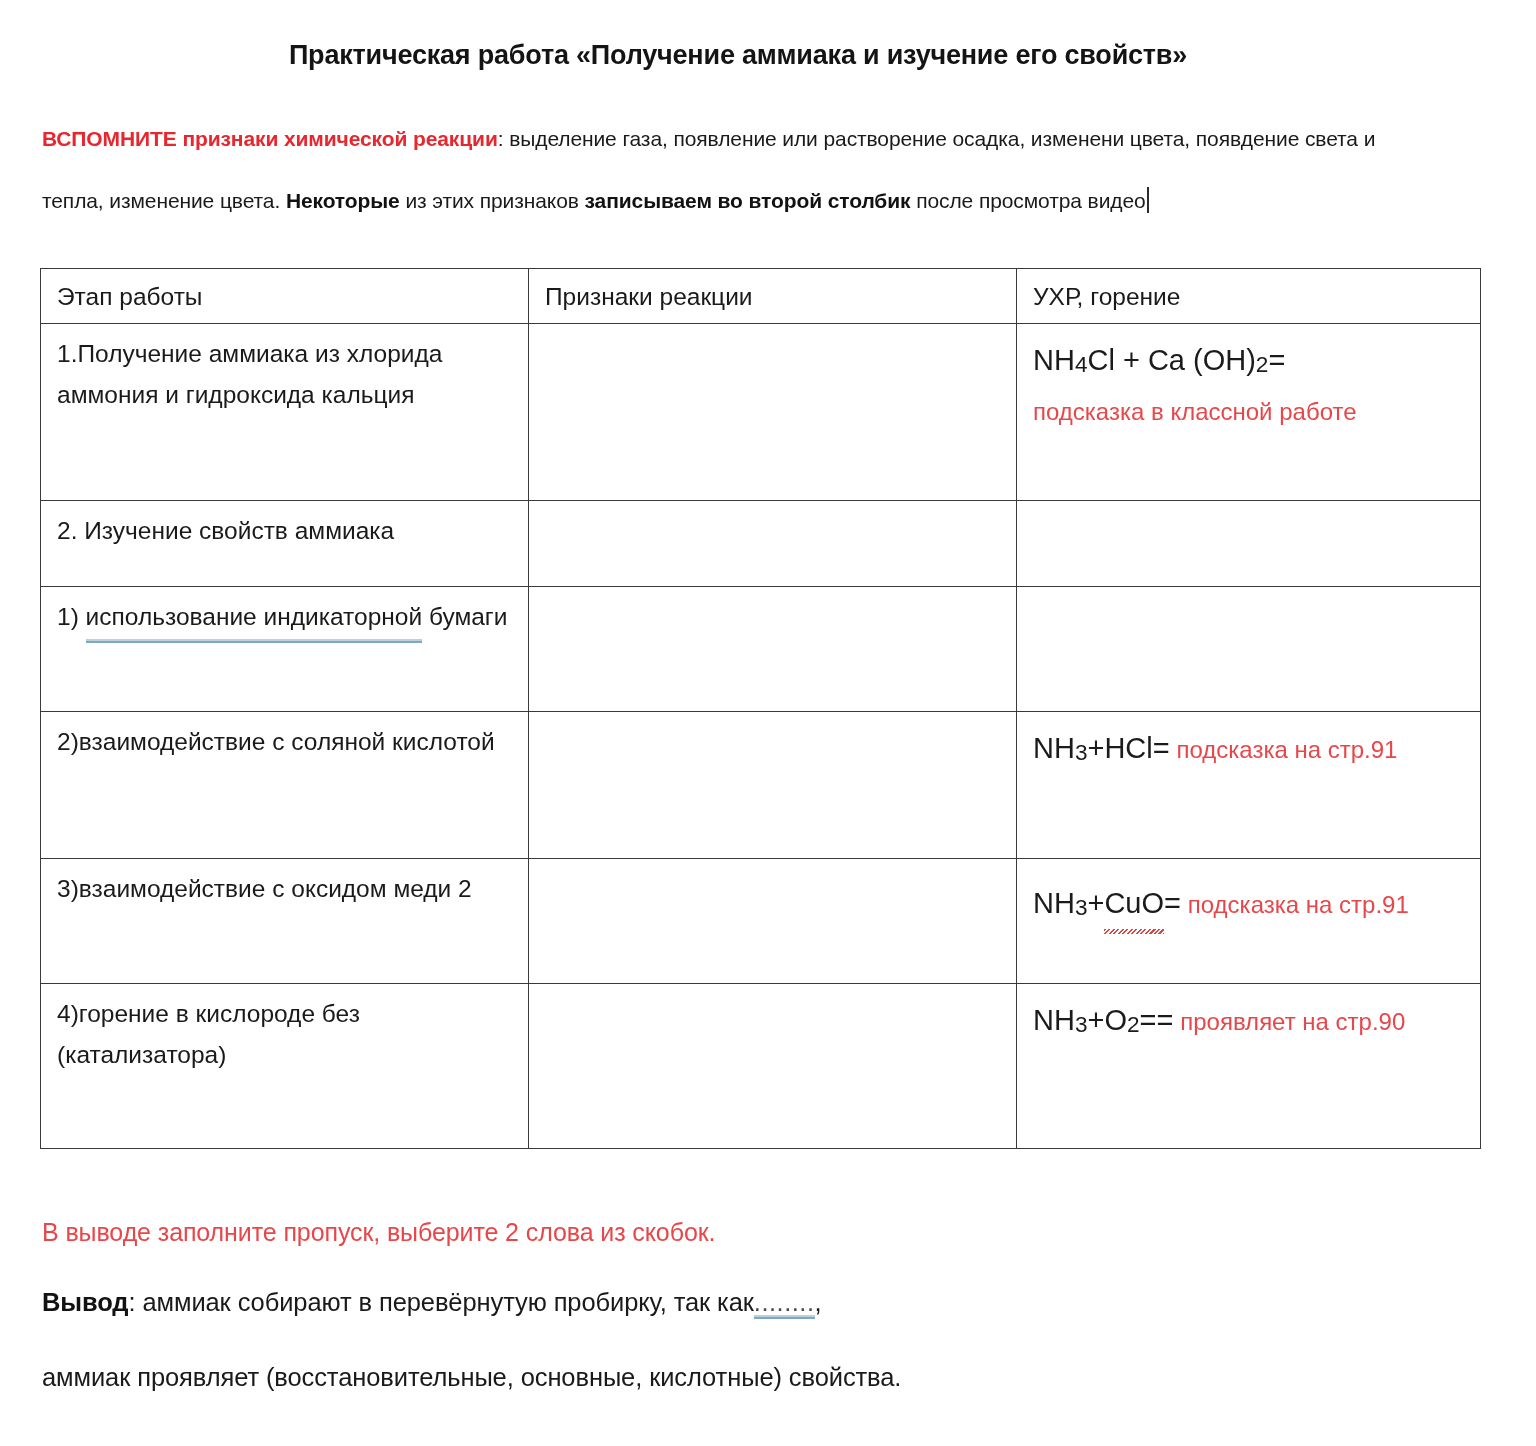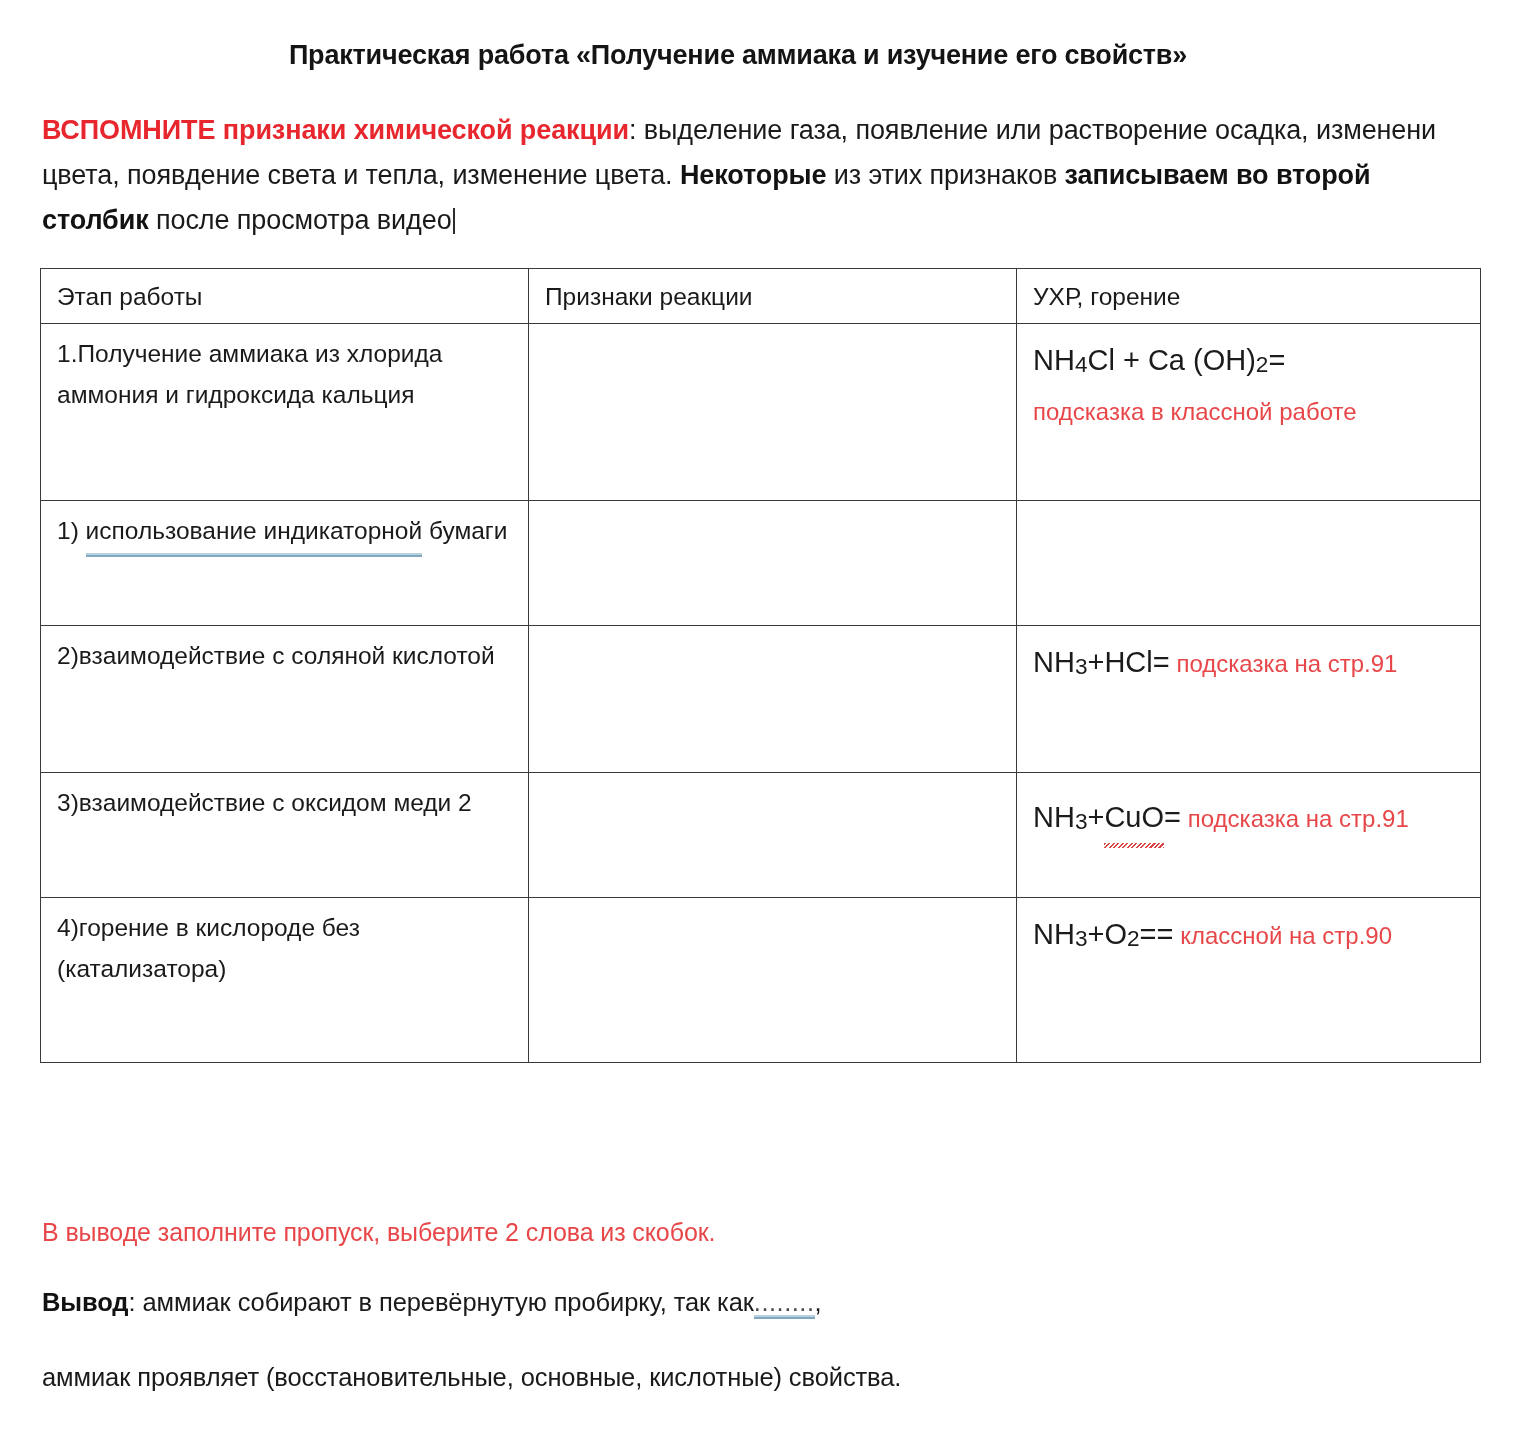--- a/index.html
+++ b/index.html
@@ -36,22 +36,22 @@
     letter-spacing: -0.2px;
     color: #141414;
   }
 
   
   .intro {
     position: absolute;
     left: 42px;
     top: 108px;
     width: 1400px;
-    font-size: 27px;
-    line-height: 45px;
+    font-size: 21px;
+    line-height: 62px;
     color: #1a1a1a;
     letter-spacing: -0.1px;
   }
   .red-bold {
     color: #e8262e;
     font-weight: bold;
   }
   .blk-bold {
     font-weight: bold;
     color: #121212;
@@ -209,20 +209,25 @@
 
       <tr class="row-h1">
         <td>1.Получение аммиака из хлорида аммония и гидроксида кальция</td>
         <td></td>
         <td>
           <span class="formula"><span>NH</span><sub>4</sub><span>Cl + Ca (OH)</span><sub>2</sub><span>=</span></span>
           <span class="hint-block">подсказка в классной работе</span>
         </td>
       </tr>
 
+      <tr class="row-h2">
+        <td>2. Изучение свойств аммиака</td>
+        <td></td>
+        <td></td>
+      </tr>
 
       <tr class="row-h3">
         <td><span>1) </span><span class="sp-blue">использование индикаторной</span><span> бумаги</span></td>
         <td></td>
         <td></td>
       </tr>
 
       <tr class="row-h4">
         <td>2)взаимодействие с соляной кислотой</td>
         <td></td>
@@ -239,21 +244,21 @@
           <span class="formula"><span>NH</span><sub>3</sub><span>+</span><span class="sp-red">CuO</span><span>=</span></span>
           <span class="hint">подсказка на стр.91</span>
         </td>
       </tr>
 
       <tr class="row-h6">
         <td>4)горение в кислороде без (катализатора)</td>
         <td></td>
         <td>
           <span class="formula"><span>NH</span><sub>3</sub><span>+O</span><sub>2</sub><span>==</span></span>
-          <span class="hint">классной на стр.90</span>
+          <span class="hint">проявляет на стр.90</span>
         </td>
       </tr>
 
     </tbody>
   </table>
 
   <div class="concl-red">В выводе заполните пропуск, выберите 2 слова из скобок.</div>
 
   <div class="concl-line1"><span class="blk-bold">Вывод</span><span>: аммиак собирают в перевёрнутую пробирку, так как</span><span class="blank-dots">........</span><span>,</span></div>
 

